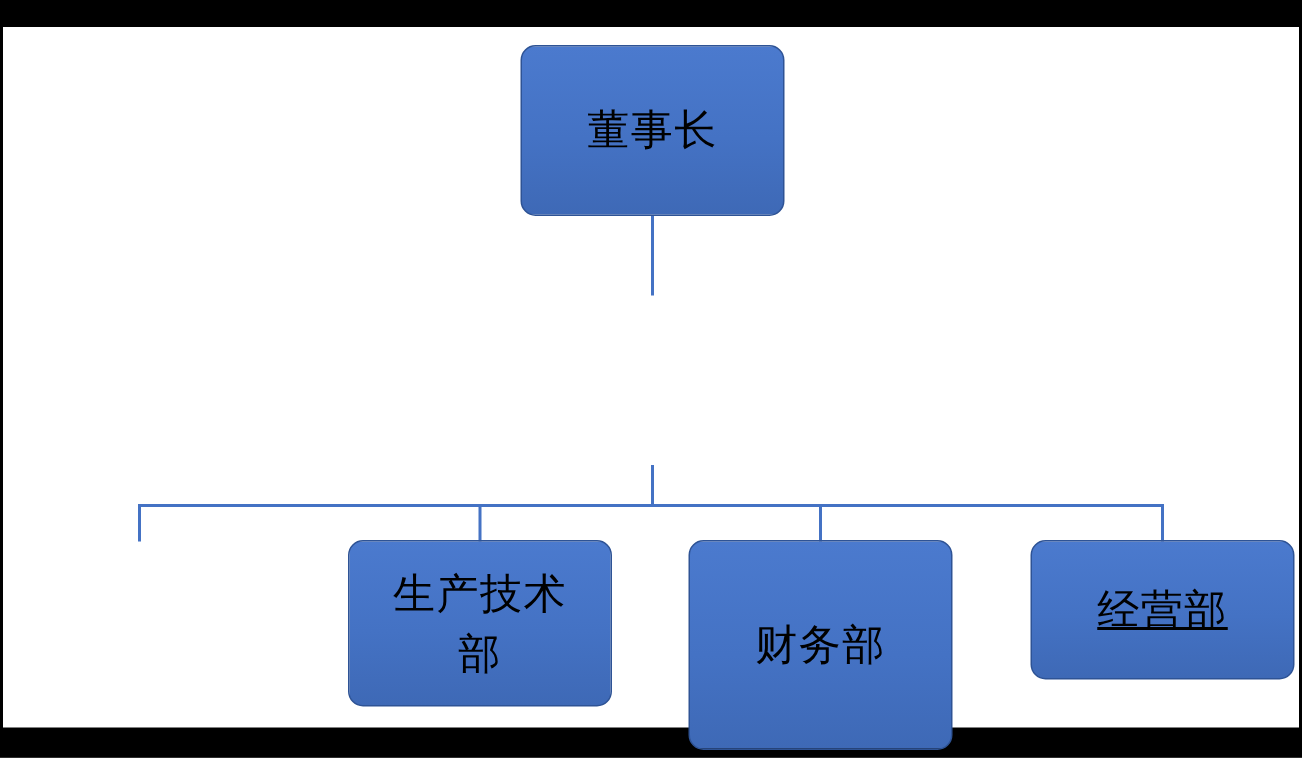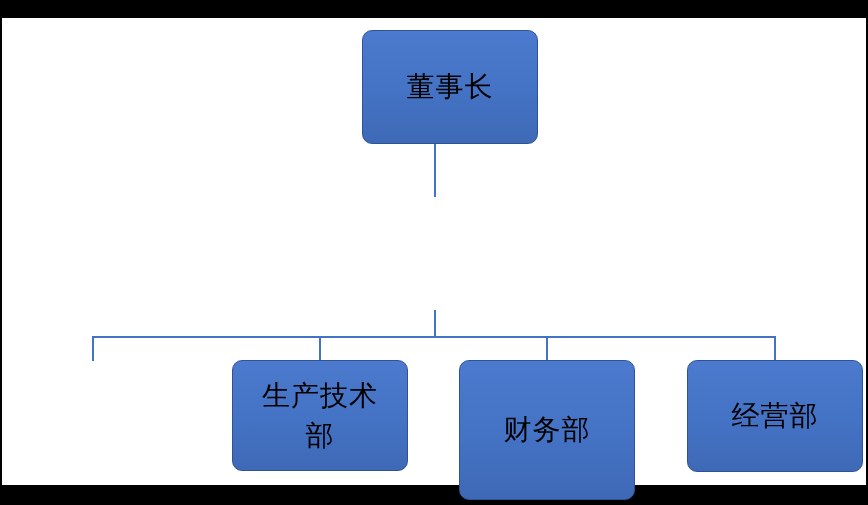--- a/index.html
+++ b/index.html
@@ -41,28 +41,28 @@
     font-size: 28px;
     line-height: 40px;
     letter-spacing: 1px;
     word-break: break-word;
   }
   .connector {
     position: absolute;
     background: #4472c4;
   }
   
-  #node-chairman { left: 347px; top: 30px;  width: 176px; height: 114px; margin-left: 15px; }
+  #node-chairman { left: 347px; top: 30px;  width: 176px; height: 114px; }
   
   #node-gm       { left: 347px; top: 196px; width: 176px; height: 114px; }
   
   #node-d1 { left: 5px;   top: 360px; width: 176px; height: 111px; }
   #node-d2 { left: 232px; top: 360px; width: 176px; height: 111px; }
   #node-d3 { left: 459px; top: 360px; width: 176px; height: 140px; }
-  #node-d4 { left: 687px; top: 360px; width: 176px; height: 112px; }
+  #node-d4 { left: 687px; top: 360px; width: 176px; height: 93px; text-decoration: underline; }
   
   #conn-chairman-gm { left: 434px; top: 144px; width: 2px;   height: 53px; }
   #conn-gm-stem     { left: 434px; top: 310px; width: 2px;   height: 27px; }
   #conn-bus         { left: 92px;  top: 336px; width: 683px; height: 2px;  }
   #conn-drop-1      { left: 92px;  top: 336px; width: 2px;   height: 25px; }
   #conn-drop-2      { left: 319px; top: 336px; width: 2px;   height: 25px; }
   #conn-drop-3      { left: 546px; top: 336px; width: 2px;   height: 25px; }
   #conn-drop-4      { left: 774px; top: 336px; width: 2px;   height: 25px; }
 </style>
 </head>

